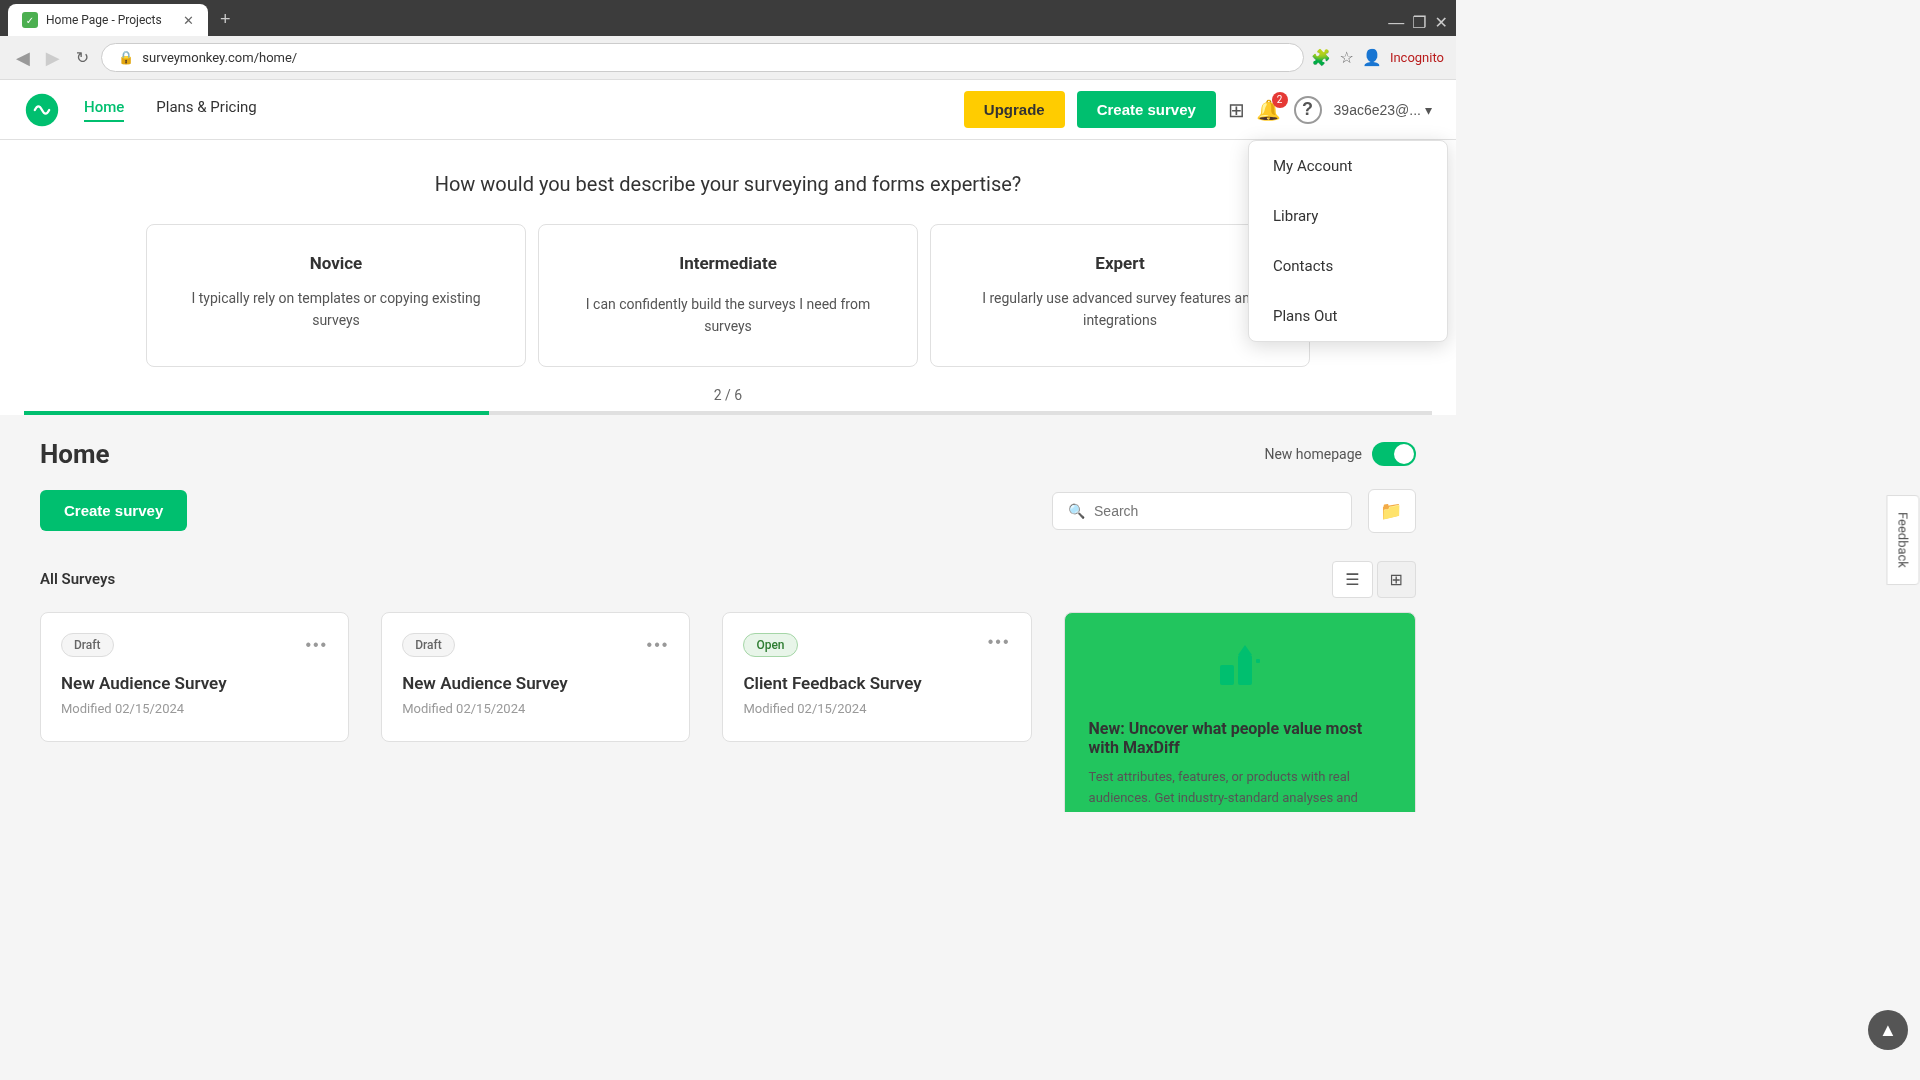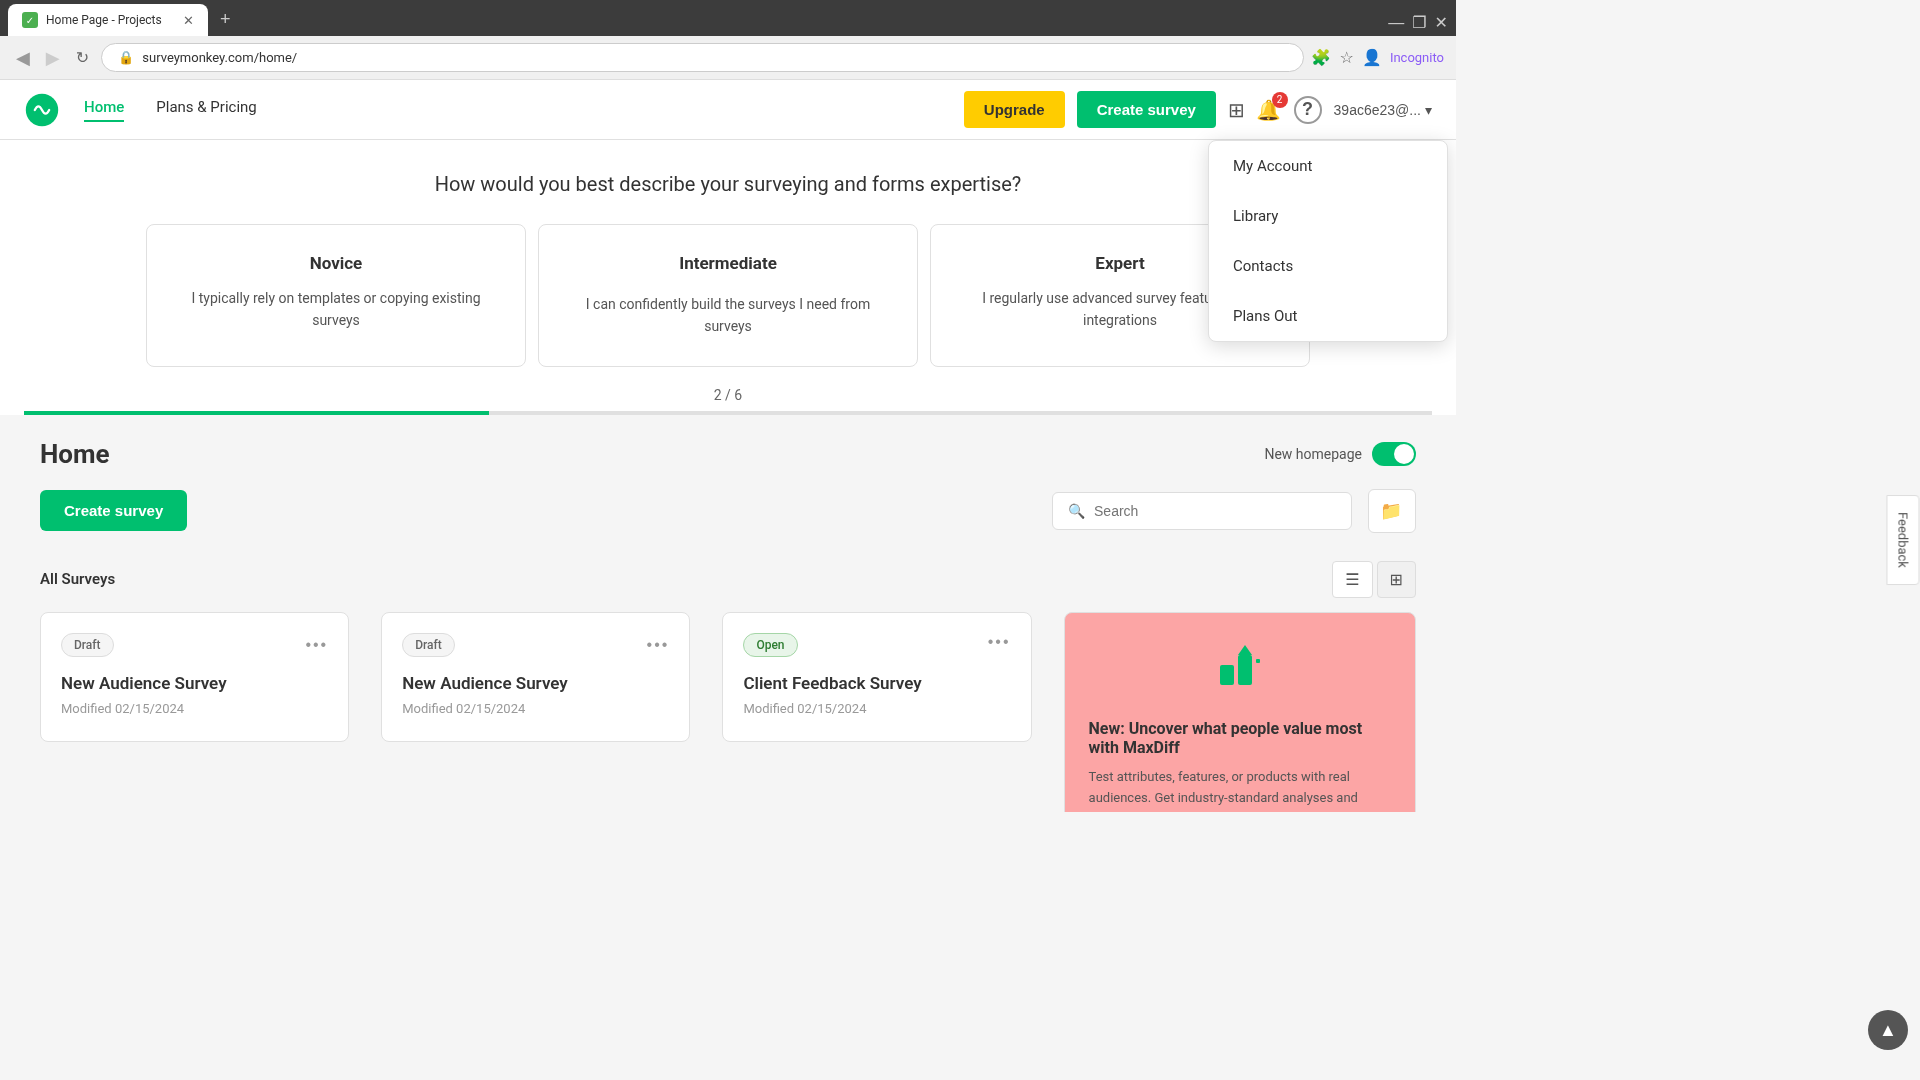--- a/index.html
+++ b/index.html
@@ -27,21 +27,21 @@
   <button style="background:none;border:none;color:#999;font-size:18px;cursor:pointer;padding:4px;">◀</button>
   <button style="background:none;border:none;color:#ccc;font-size:18px;cursor:pointer;padding:4px;">▶</button>
   <button style="background:none;border:none;color:#666;font-size:16px;cursor:pointer;padding:4px;">↻</button>
   <div style="flex:1;background:#fff;border:1px solid #ccc;border-radius:20px;padding:6px 16px;font-size:13px;color:#333;display:flex;align-items:center;gap:8px;">
     <span style="color:#666;font-size:13px;">🔒</span>
     <span style="color:#333;">surveymonkey.com/home/</span>
   </div>
   <button style="background:none;border:none;color:#666;font-size:16px;cursor:pointer;">🧩</button>
   <button style="background:none;border:none;color:#666;font-size:16px;cursor:pointer;">☆</button>
   <button style="background:none;border:none;color:#666;font-size:16px;cursor:pointer;">👤</button>
-  <span style="font-size:13px;color:#8b5cf6;">Incognito</span>
+  <span style="font-size:13px;color:#b91c1c;">Incognito</span>
 </div>
 
 <div style="background:#fff;height:60px;display:flex;align-items:center;padding:0 24px;border-bottom:1px solid #e0e0e0;position:relative;z-index:10;">
   <div style="margin-right:24px;width:36px;height:36px;">
     <svg viewBox="0 0 40 40" width="36" height="36">
       <circle cx="20" cy="20" r="18" fill="#00BF6F"></circle>
       <path d="M12 20 Q16 12 20 20 Q24 28 28 20" stroke="#fff" stroke-width="2.5" fill="none" stroke-linecap="round"></path>
     </svg>
   </div>
   <nav style="display:flex;gap:32px;flex:1;">
@@ -143,38 +143,38 @@
 
       <div style="background:#fff;border:1px solid #e0e0e0;border-radius:8px;padding:20px;width:330px;min-height:130px;cursor:pointer;">
         <div style="display:flex;align-items:flex-start;justify-content:space-between;margin-bottom:16px;">
           <span style="background:#e8f5e9;color:#2e7d32;border:1px solid #a5d6a7;padding:4px 12px;border-radius:12px;font-size:12px;font-weight:500;">Open</span>
           <button style="background:none;border:none;cursor:pointer;color:#999;font-size:16px;letter-spacing:2px;">•••</button>
         </div>
         <div style="font-size:17px;font-weight:600;color:#333;margin-bottom:8px;">Client Feedback Survey</div>
         <div style="font-size:13px;color:#999;">Modified 02/15/2024</div>
       </div>
 
-      <div style="background:#fca5a5;border:1px solid #e0e0e0;border-radius:8px;padding:24px;width:376px;cursor:pointer;">
+      <div style="background:#22c55e;border:1px solid #e0e0e0;border-radius:8px;padding:24px;width:376px;cursor:pointer;">
         <div style="text-align:center;margin-bottom:12px;font-size:42px;">
           
           <svg width="60" height="60" viewBox="0 0 60 60">
             <rect x="10" y="28" width="14" height="20" fill="#00BF6F" rx="2"></rect>
             <rect x="28" y="18" width="14" height="30" fill="#00BF6F" rx="2"></rect>
             <polygon points="35,8 42,18 28,18" fill="#00BF6F"></polygon>
             <rect x="46" y="22" width="4" height="4" fill="#00BF6F" rx="1"></rect>
           </svg>
         </div>
         <div style="font-size:16px;font-weight:700;color:#333;margin-bottom:10px;">New: Uncover what people value most with MaxDiff</div>
         <div style="font-size:13px;color:#555;line-height:1.6;">Test attributes, features, or products with real audiences. Get industry-standard analyses and actionable data in an easy-</div>
       </div>
     </div>
   </div>
 </div>
 
-<div style="position:absolute;top:140px;right:8px;background:#fff;border:1px solid #e0e0e0;border-radius:8px;box-shadow:0 4px 20px rgba(0,0,0,0.15);width:240px;z-index:100;overflow:hidden;">
+<div style="position:absolute;top:140px;right:8px;background:#fff;border:1px solid #e0e0e0;border-radius:8px;box-shadow:0 4px 20px rgba(0,0,0,0.15);width:200px;z-index:100;overflow:hidden;">
   <div style="padding:16px 24px;font-size:15px;color:#333;cursor:pointer;">My Account</div>
   <div style="padding:16px 24px;font-size:15px;color:#333;cursor:pointer;">Library</div>
   <div style="padding:16px 24px;font-size:15px;color:#333;cursor:pointer;">Contacts</div>
   <div style="padding:16px 24px;font-size:15px;color:#333;cursor:pointer;">Plans Out</div>
 </div>
 
 <div style="position:fixed;right:-28px;top:50%;transform:translateY(-50%) rotate(90deg);background:#fff;border:1px solid #ddd;border-radius:4px 4px 0 0;padding:8px 16px;font-size:13px;color:#555;cursor:pointer;z-index:200;">
   <span>Feedback</span>
 </div>
 

